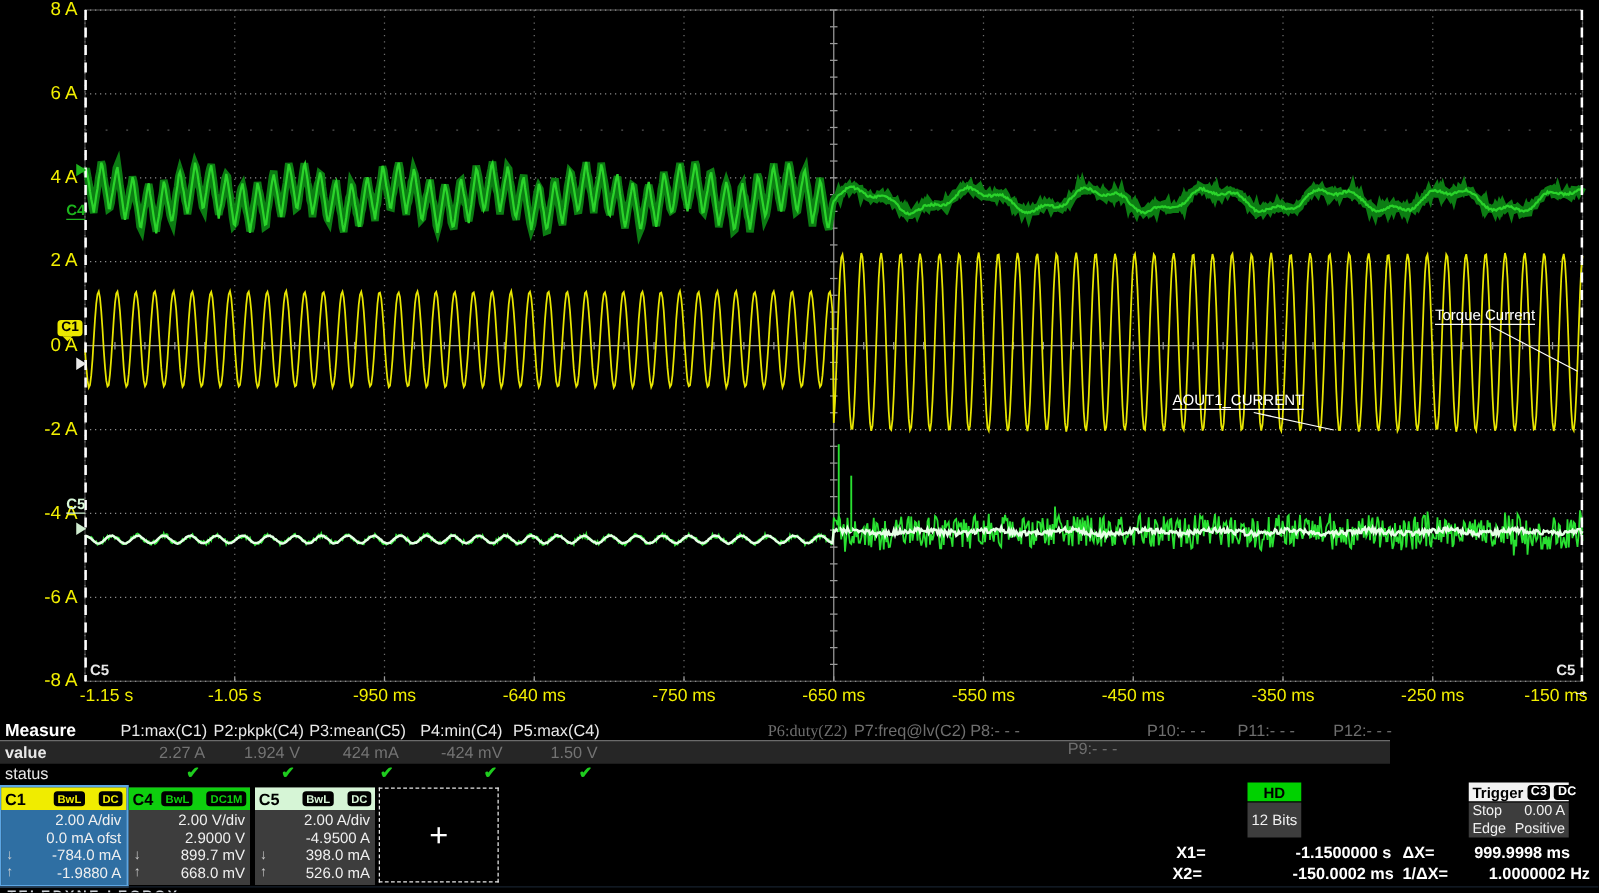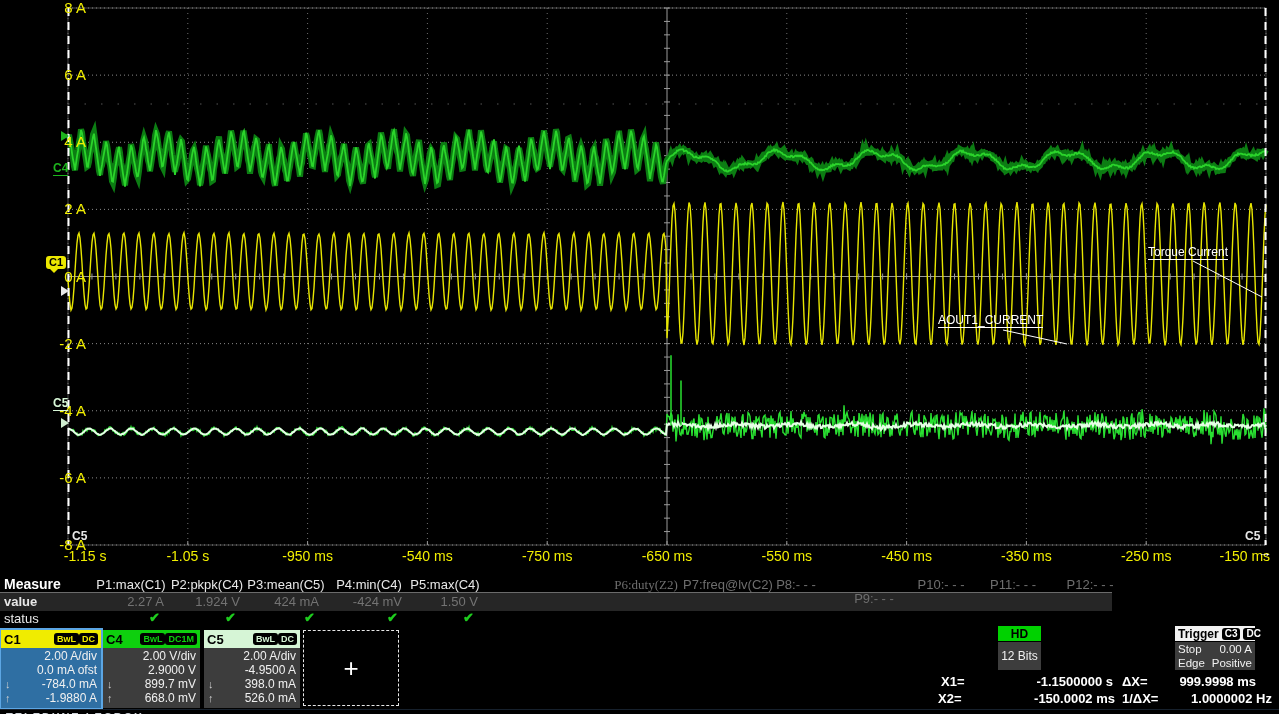--- a/index.html
+++ b/index.html
@@ -1,20 +1,20 @@
 <!DOCTYPE html>
 <html><head>
 <meta charset="utf-8">
 <style>
   html,body{margin:0;padding:0;background:#000;}
   .screen{position:relative;width:1279px;height:714px;background:#000;overflow:hidden;
           font-family:"Liberation Sans",sans-serif;-webkit-font-smoothing:none;}
   .abs{position:absolute;}
   
-  .ylab{position:absolute;width:62px;text-align:right;color:#f2ef00;font-size:15px;line-height:15px;padding-left:24px;}
+  .ylab{position:absolute;width:62px;text-align:right;color:#f2ef00;font-size:15px;line-height:15px;}
   .xlab{position:absolute;color:#f2ef00;font-size:14px;white-space:nowrap;}
   .tag{position:absolute;font-size:12px;font-weight:bold;border-bottom:1px solid currentColor;line-height:13px;}
   .c1badge{position:absolute;background:#ece800;color:#000;font-size:11px;font-weight:bold;
            padding:0 3px;border-radius:3px;line-height:13px;}
   .c1badge:after{content:"";position:absolute;left:4px;top:13px;border:4px solid transparent;border-top-color:#ece800;}
   .anno{position:absolute;color:#fff;font-size:12px;border-bottom:1px solid #fff;white-space:nowrap;line-height:14px;}
   .corner{position:absolute;color:#e8e8e8;font-size:12px;font-weight:bold;}
   .xarrow{position:absolute;color:#fff;font-size:13px;font-weight:bold;}
   
   .m-title{position:absolute;left:4px;top:576px;color:#fff;font-weight:bold;font-size:14px;}
@@ -23,21 +23,21 @@
   .m-col.on{color:#e9e9e9;}
   .m-col.off{color:#6e6e6e;}
   .m-val{position:absolute;top:594px;font-size:13px;color:#737373;white-space:nowrap;transform:translateX(-100%);}
   .m-chk{position:absolute;top:610px;font-size:13px;font-weight:bold;color:#1ecc1e;transform:translateX(-100%);}
   .valstrip{position:absolute;left:0;top:592px;width:1112px;height:18px;background:#262626;
             border-top:1px solid #6b6b6b;border-bottom:1px solid #000;}
   
   .chbox{position:absolute;top:630px;height:78px;background:#3d3d3d;}
   .chbox.sel{background:#2f6fa3;outline:2px solid #5ca6e4;}
   .ch-head{position:relative;height:18px;display:flex;align-items:center;padding:0 3px;color:#000;font-weight:bold;font-size:13px;}
-  .ch-badges{margin-left:auto;display:flex;gap:0;}
+  .ch-badges{margin-left:auto;display:flex;gap:11px;}
   .bdg{background:#000;font-size:9px;font-weight:bold;padding:1px 3px;border-radius:3px;line-height:10px;}
   .ch-body{padding:1px 4px 0 4px;color:#f0f0f0;font-size:12px;line-height:14px;}
   .ch-line{text-align:right;}
   .mm{display:flex;justify-content:space-between;}
   .mm .ar{color:#cfcfcf;font-size:11px;}
   .addbox{position:absolute;top:630px;height:74px;border:1px dashed #e8e8e8;background:#000;
           color:#fff;font-size:26px;display:flex;align-items:center;justify-content:center;}
   
   .aq{position:absolute;top:626px;height:45px;}
   .aq-head{height:15px;background:#f2f2f2;color:#000;font-size:12px;font-weight:bold;
@@ -207,21 +207,21 @@
         <div class="ylab" style="top: 268.5px;">0 A</div>
         <div class="ylab" style="top: 335.625px;">-2 A</div>
         <div class="ylab" style="top: 402.75px;">-4 A</div>
         <div class="ylab" style="top: 469.875px;">-6 A</div>
         <div class="ylab" style="top: 537px;">-8 A</div>
       </div>
     <div id="x-labels">
         <div class="xlab" style="top: 548px; left: 68px; transform: translateX(-10%);">-1.15 s</div>
         <div class="xlab" style="top: 548px; left: 187.8px; transform: translateX(-50%);">-1.05 s</div>
         <div class="xlab" style="top: 548px; left: 307.6px; transform: translateX(-50%);">-950 ms</div>
-        <div class="xlab" style="top: 548px; left: 427.4px; transform: translateX(-50%);">-540 ms</div>
+        <div class="xlab" style="top: 548px; left: 427.4px; transform: translateX(-50%);">-640 ms</div>
         <div class="xlab" style="top: 548px; left: 547.2px; transform: translateX(-50%);">-750 ms</div>
         <div class="xlab" style="top: 548px; left: 667px; transform: translateX(-50%);">-650 ms</div>
         <div class="xlab" style="top: 548px; left: 786.8px; transform: translateX(-50%);">-550 ms</div>
         <div class="xlab" style="top: 548px; left: 906.6px; transform: translateX(-50%);">-450 ms</div>
         <div class="xlab" style="top: 548px; left: 1026.4px; transform: translateX(-50%);">-350 ms</div>
         <div class="xlab" style="top: 548px; left: 1146.2px; transform: translateX(-50%);">-250 ms</div>
         <div class="xlab" style="top: 548px; left: 1266px; transform: translateX(-92%);">-150 ms</div>
       </div>
 
     <div class="tag" style="left:53px;top:162px;color:#1db41d;">C4</div>

